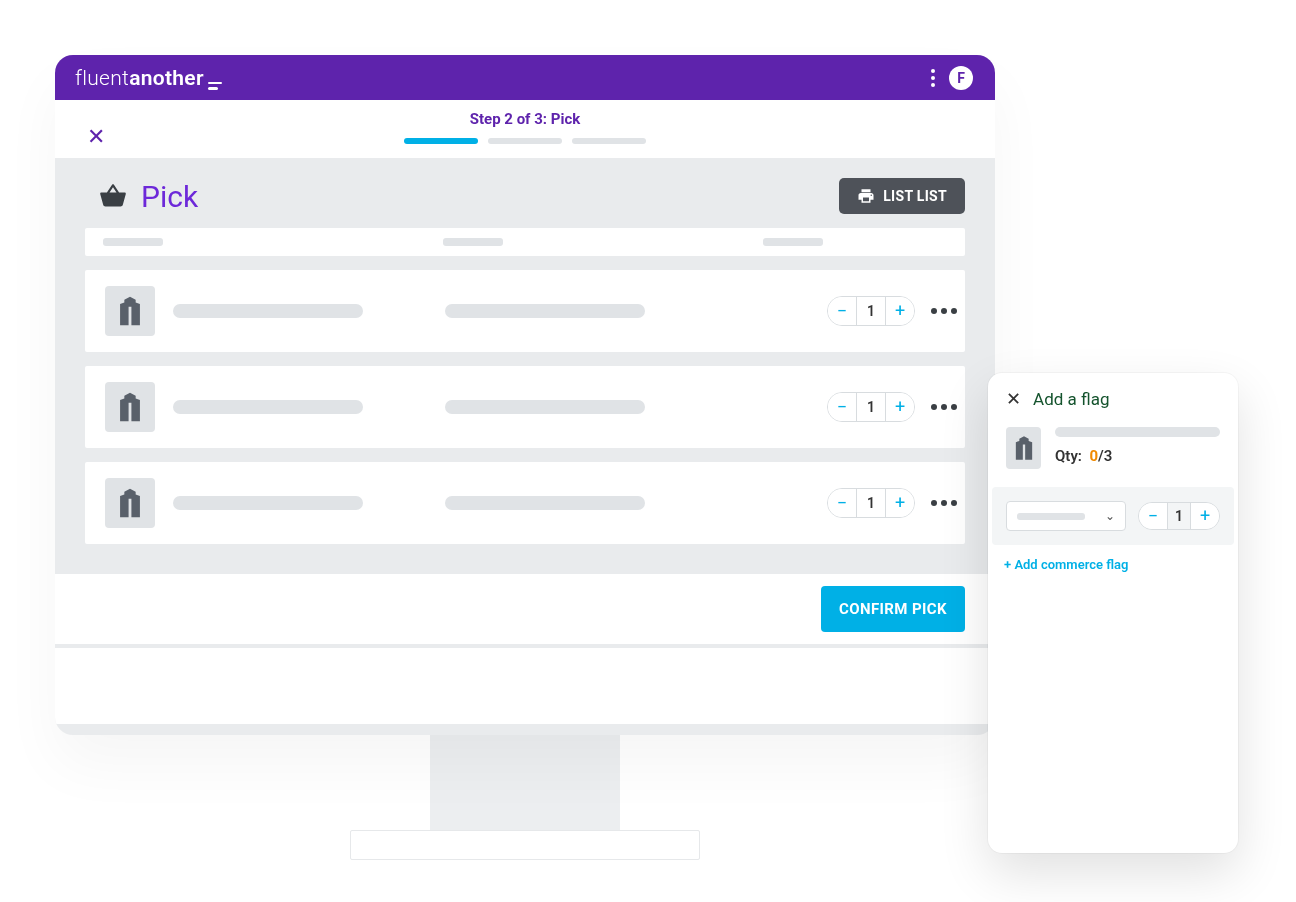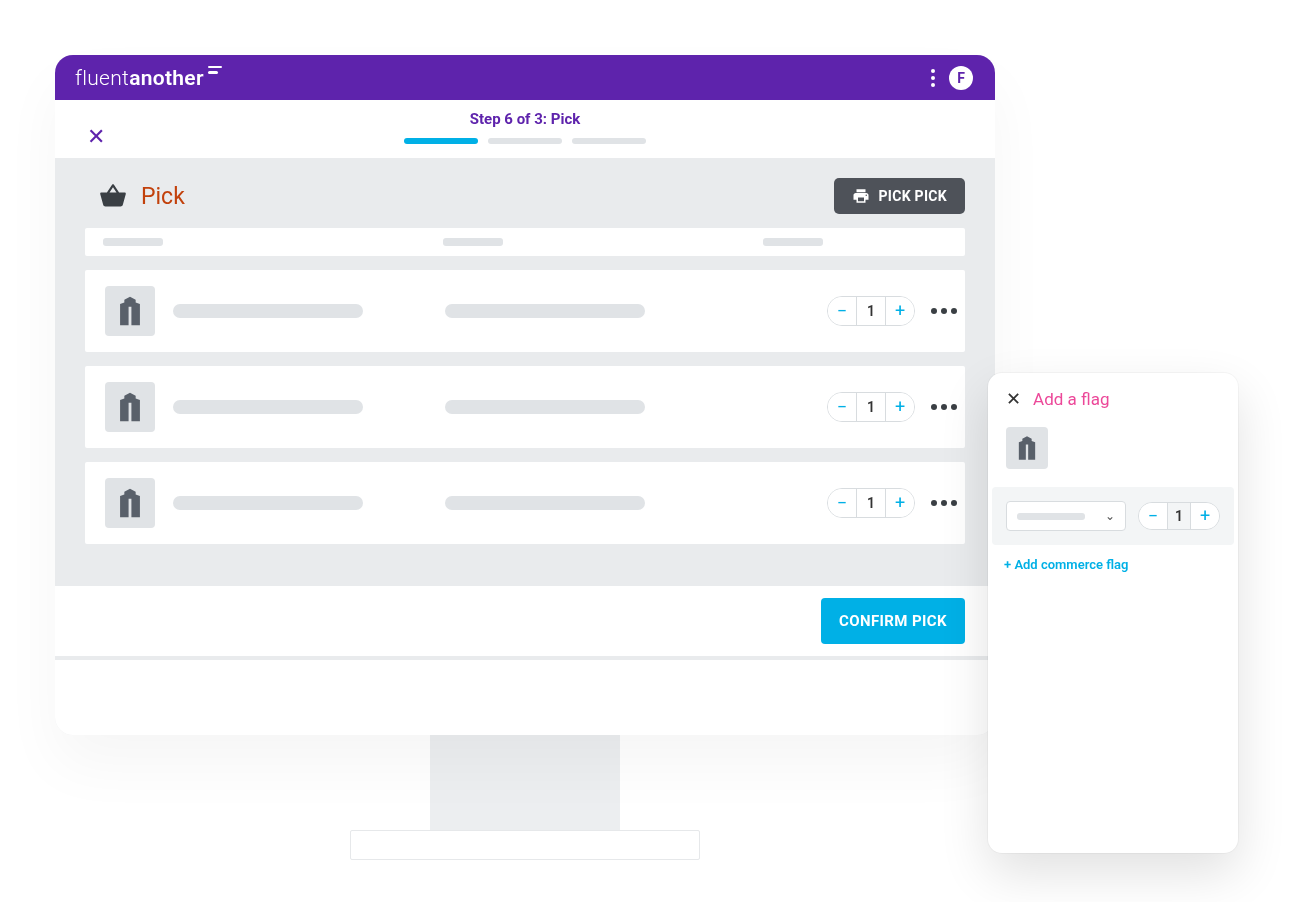--- a/index.html
+++ b/index.html
@@ -26,21 +26,21 @@
     align-items: center;
     justify-content: space-between;
     padding: 0 22px 0 20px;
   }
   .logo {
     color: #fff;
     font-size: 21px;
     font-weight: 300;
     letter-spacing: 0.3px;
     display:flex;
-    align-items:flex-start;
+    align-items:flex-end;
   }
   .logo .bold { font-weight: 600; }
   .logo-mark {
     display:inline-flex; flex-direction:column; gap:3px; margin-left:4px; justify-content:center;
   }
   .logo-mark span{ display:block; background:#fff; height:2.5px; border-radius:2px;}
   .logo-mark span:nth-child(1){width:14px;}
   .logo-mark span:nth-child(2){width:10px;}
   .header-right { display: flex; align-items: center; gap: 14px; }
   .kebab { display: flex; flex-direction: column; gap: 3px; cursor:pointer; }
@@ -72,21 +72,21 @@
   }
   .progress span.active { background: #00b0e6; }
   
   
   .title-row {
     display: flex; align-items: center; justify-content: space-between;
     padding: 20px 30px 14px 44px;
   }
   .title-left { display: flex; align-items: center; gap: 14px; }
   .basket-icon { width: 28px; height: 28px; }
-  .page-title { font-size: 23px; font-weight: 400; color: #c2410c; }
+  .page-title { font-size: 30px; font-weight: 400; color: #6d28d9; }
   .pick-list-btn {
     background: #4e5259; color: #fff; border: none; border-radius: 5px;
     padding: 9px 18px; font-size: 14px; font-weight: 700;
     display: flex; align-items: center; gap: 8px; cursor: pointer;
     letter-spacing:0.3px;
   }
   
   
   .table-header {
     margin: 0 30px; background: #fff; border-radius: 2px;
@@ -123,21 +123,21 @@
   .stepper .val {
     flex: 1; border-left: 1px solid #d8dcdf; border-right: 1px solid #d8dcdf;
     text-align: center; font-size: 14px; font-weight: 600; color: #333;
     height:100%; display:flex; align-items:center; justify-content:center;
   }
   .row-menu { display: flex; gap: 4px; justify-self: end; cursor:pointer; padding-right:8px;}
   .row-menu span { width: 6px; height: 6px; background: #3a3f44; border-radius: 50%; }
   
   
   .confirm-bar {
-    margin-top: 42px; background: #fff; padding: 12px 30px;
+    margin-top: 30px; background: #fff; padding: 12px 30px;
     display: flex; justify-content: flex-end;
   }
   .confirm-btn {
     background: #00b0e6; color: #fff; border: none; border-radius: 4px;
     padding: 14px 18px; font-size: 15px; font-weight: 700; cursor: pointer;
     letter-spacing: 0.4px;
   }
   .bottom-white {
     margin-top: 4px; background:#fff; height:76px;
   }
@@ -147,21 +147,21 @@
   .stand-base { position:absolute; left:350px; top:830px; width:350px; height:30px; background:#fff; border:1px solid #e6e8ea; border-radius:2px;}
   
   
   .flag-modal {
     position: absolute; left: 988px; top: 373px; width: 250px; height: 480px;
     background: #fff; border-radius: 14px; box-shadow: 0 20px 50px rgba(0,0,0,0.12), 0 0 0 1px rgba(0,0,0,0.03);
     display: flex; flex-direction: column; overflow: hidden;
   }
   .modal-head { display: flex; align-items: center; gap: 12px; padding: 16px 18px 10px; }
   .modal-close { font-size: 18px; font-weight:400; cursor:pointer; color:#333; line-height:1;}
-  .modal-title { font-size: 17px; font-weight: 400; color: #ec4899; }
+  .modal-title { font-size: 17px; font-weight: 400; color: #14532d; }
   .modal-product { display: flex; gap: 14px; padding: 8px 18px 18px; align-items: flex-start; }
   .modal-thumb { width: 42px; height: 42px; background: #e0e3e6; border-radius: 4px; display:flex;align-items:center;justify-content:center;}
   .modal-right { flex:1; }
   .modal-ph { background:#e0e3e6; height:10px; border-radius:5px; width:165px; margin-bottom:10px;}
   .qty-row { font-size:15px; color:#333; font-weight:600; }
   .qty-row .picked { color:#f08a00; font-weight:700;}
   
   .flag-form {
     background:#f3f5f6; margin: 0 4px; padding: 14px 14px; border-radius:4px;
     display:flex; gap:12px; align-items:center;
@@ -206,40 +206,40 @@
           <span></span>
           <span></span>
           <span></span>
         </div>
       <div class="avatar-circle">F</div>
     </div>
   </div>
 
   <div class="step-row">
     <div class="close-x">✕</div>
-    <div class="step-label">Step 6 of 3: Pick</div>
+    <div class="step-label">Step 2 of 3: Pick</div>
     <div class="progress">
       <span class="active"></span>
       <span></span>
       <span></span>
     </div>
   </div>
 
   <div class="title-row">
     <div class="title-left">
       <svg class="basket-icon" viewBox="0 0 24 24">
           <path fill="#3a3f44" d="M17.21 9l-4.38-6.56c-.19-.28-.51-.42-.83-.42-.32 0-.64.14-.83.43L6.79 9H2c-.55 0-1 .45-1 1 0 .09.01.18.04.27l2.54 9.27c.23.84 1 1.46 1.92 1.46h13c.92 0 1.69-.62 1.93-1.46l2.54-9.27L23 10c0-.55-.45-1-1-1h-4.79zM9 9l3-4.4L15 9H9z"></path>
         </svg>
       <div class="page-title">Pick</div>
     </div>
     <button class="pick-list-btn">
       <svg width="18" height="18" viewBox="0 0 24 24">
           <path fill="#fff" d="M19 8H5c-1.66 0-3 1.34-3 3v6h4v4h12v-4h4v-6c0-1.66-1.34-3-3-3zm-3 11H8v-5h8v5zm3-7c-.55 0-1-.45-1-1s.45-1 1-1 1 .45 1 1-.45 1-1 1zm-1-9H6v4h12V3z"></path>
         </svg>
-      <span>PICK PICK</span>
+      <span>LIST LIST</span>
     </button>
   </div>
 
   <div class="table-header">
     <div class="ph w60"></div>
     <div class="ph w60"></div>
     <div class="ph w60"></div>
   </div>
 
   <div class="line-item">
@@ -312,20 +312,26 @@
   <div class="modal-head">
     <div class="modal-close">✕</div>
     <div class="modal-title">Add a flag</div>
   </div>
   <div class="modal-product">
     <div class="modal-thumb">
       <svg class="jacket" width="28" height="28" viewBox="0 0 24 24">
           <path d="M12 2L8 4v2l-3 1v15h6V9h2v13h6V7l-3-1V4l-4-2z"></path>
         </svg>
     </div>
+    <div class="modal-right">
+      <div class="modal-ph"></div>
+      <div class="qty-row">
+        <span>Qty:</span>&nbsp;&nbsp;<span class="picked">0</span><span>/3</span>
+      </div>
+    </div>
   </div>
   <div class="flag-form">
     <div class="select">
       <div class="sel-ph"></div>
       <span class="chev">⌄</span>
     </div>
     <div class="stepper small">
       <button>−</button>
       <div class="val">1</div>
       <button>+</button>

